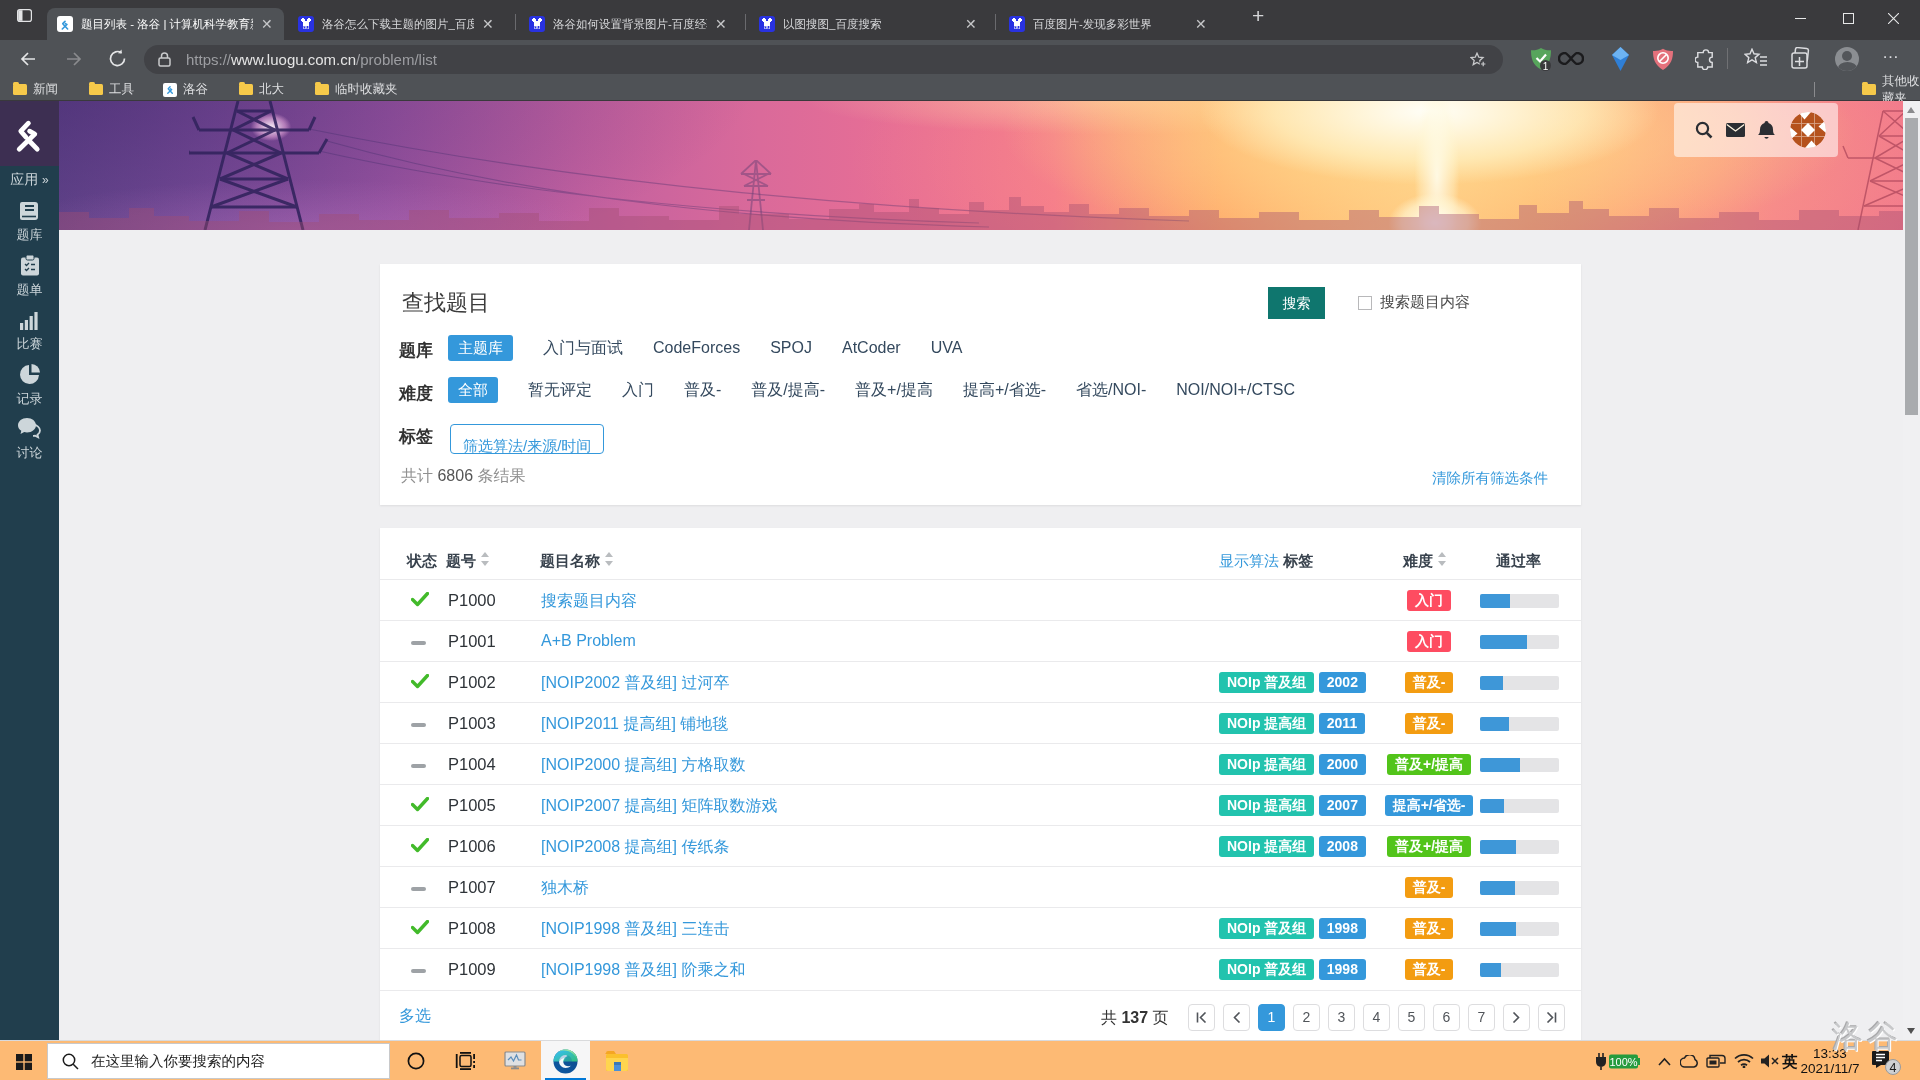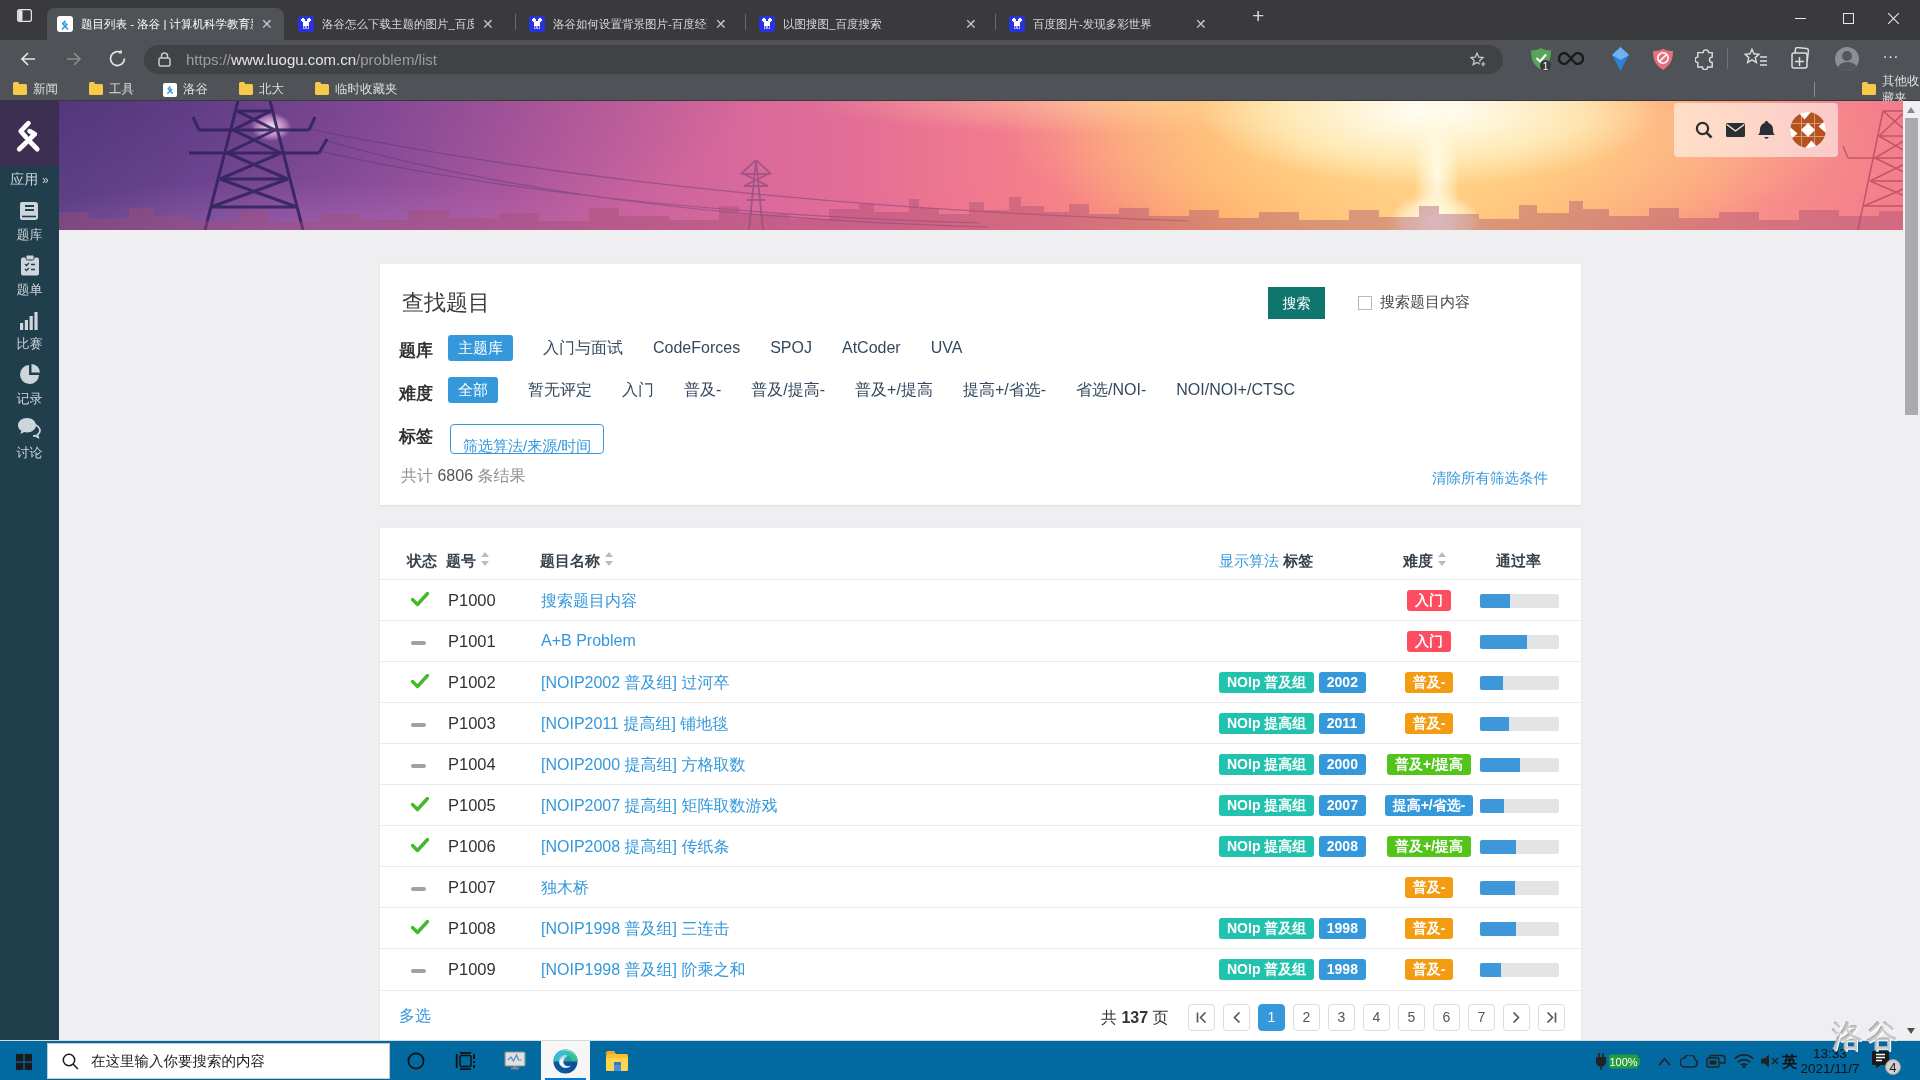--- a/index.html
+++ b/index.html
@@ -78,21 +78,21 @@
 .pgbtn { position:absolute; top:476px; width:27px; height:27px; border:1px solid #dddddf; border-radius:4px; background:#fff; color:#51555a; font-size:14px; text-align:center; line-height:25px; }
 .pgbtn.on { background:#3498db; border-color:#3498db; color:#fff; }
 .bar { display:inline-block; width:79px; height:14px; background:#e4e4e6; border-radius:2px; overflow:hidden; vertical-align:middle; }
 .bar i { display:block; height:14px; background:#3e97d8; }
 
 
 #scroll { position:absolute; left:1903px; top:101px; width:17px; height:939px; background:#f0f0f2; }
 #thumb { position:absolute; left:2px; top:17px; width:13px; height:297px; background:#a9abae; }
 
 
-#taskbar { position:absolute; left:0; top:1040px; width:1920px; height:40px; background:#0369a1; border-top:1px solid #d9dadc; color:#111; z-index:20; }
+#taskbar { position:absolute; left:0; top:1040px; width:1920px; height:40px; background:#fdba74; border-top:1px solid #d9dadc; color:#111; z-index:20; }
 
 #watermark { position:absolute; left:1832px; top:1016px; font-size:31px; color:#c7c8ca; z-index:50; letter-spacing:4px; text-shadow:1px 1px 0 #ffffff, -1px -1px 0 #a8a8aa; }
 </style>
 </head>
 <body>
 
 <div id="titlebar">
   <svg class="abs" style="left:17px;top:9px;" width="15" height="13" viewBox="0 0 15 13">
       <rect x="0.6" y="0.6" width="13.8" height="11.8" rx="2.2" fill="none" stroke="#e3e4e6" stroke-width="1.2"></rect>
       <path d="M1.2 1.2 h4.3 v10.6 h-4.3 Z" fill="#e3e4e6"></path>

